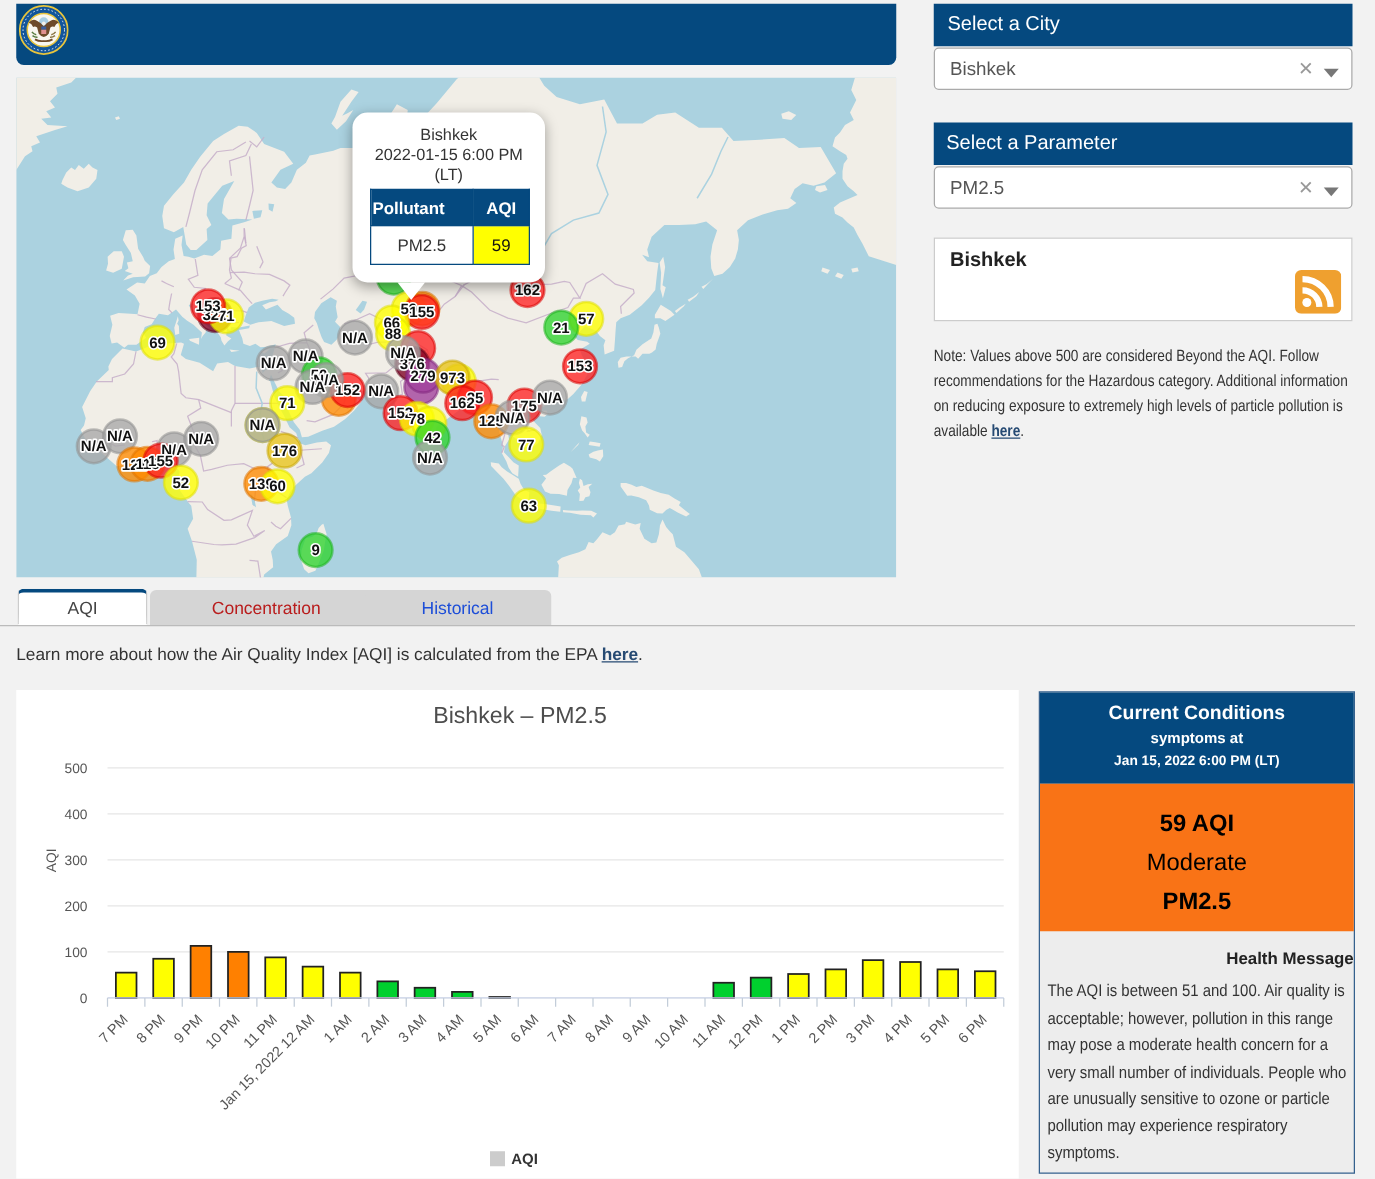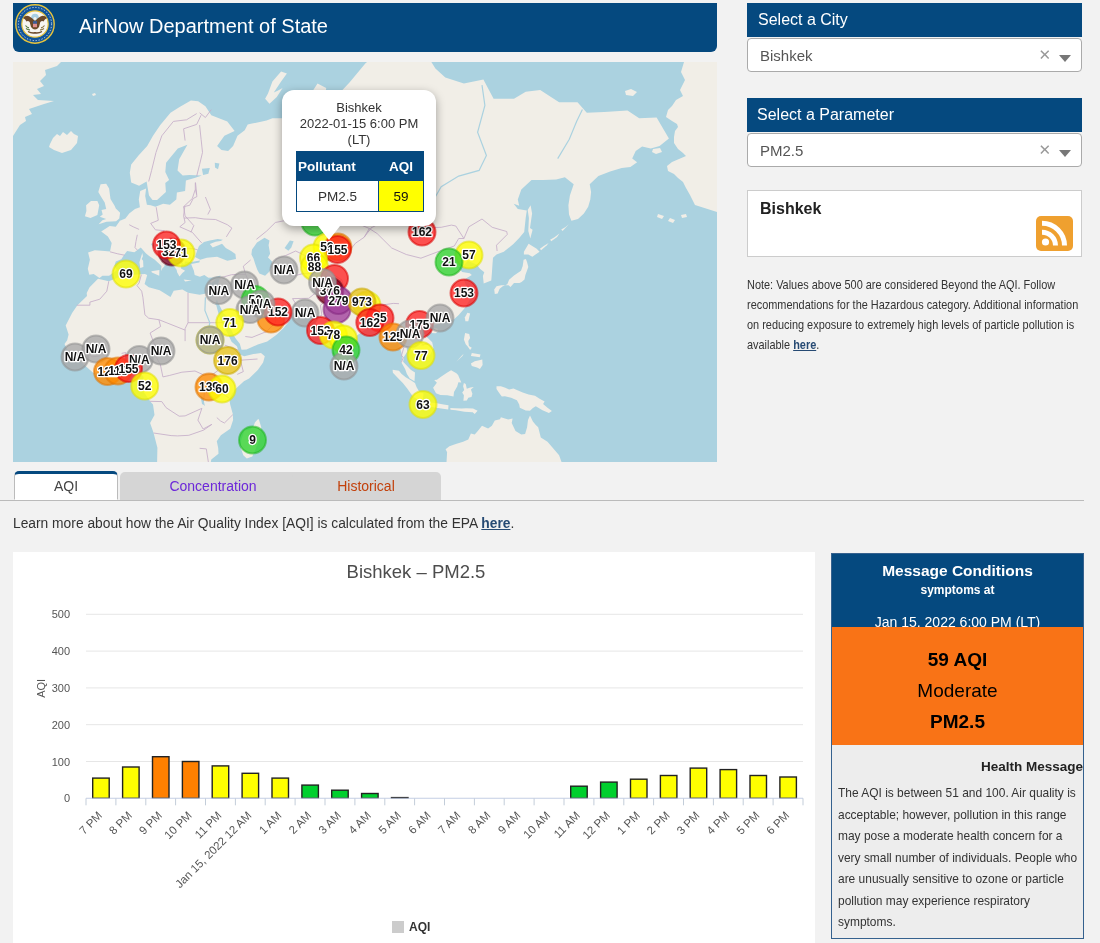--- a/index.html
+++ b/index.html
@@ -15,21 +15,20 @@
 <circle cx="20" cy="20" r="13.2" fill="#f8f6f0" stroke="#e8c43c" stroke-width="1.2"></circle>
 <circle cx="20" cy="13.6" r="3.8" fill="#a8cfe4"></circle>
 <path d="M8 14 Q11 10.5 14.5 12.5 Q17.5 14 19 16 L20 17 L21 16 Q22.5 14 25.5 12.5 Q29 10.5 32 14 Q29.5 15 28.5 17.5 Q27 16.5 25.3 18 L24 23 Q22 25.5 20 25.5 Q18 25.5 16 23 L14.7 18 Q13 16.5 11.5 17.5 Q10.5 15 8 14 Z" fill="#6d4a2a"></path>
 <circle cx="20" cy="14.6" r="1.5" fill="#f3f0e8"></circle>
 <rect x="18" y="17.2" width="4" height="2.6" fill="#3a5f9e"></rect>
 <rect x="18" y="19.8" width="4" height="3.4" fill="#e09090"></rect>
 <path d="M13 27.5 Q16.5 29.5 20 28.8 Q23.5 29.5 27 27.5" stroke="#6d4a2a" stroke-width="1.4" fill="none"></path>
 <path d="M11 24.5 Q13 26 15 25.8 M10.5 21.5 Q12 23.5 14 23.8" stroke="#557a3e" stroke-width="1.2" fill="none"></path>
 <path d="M29 24.5 Q27 26 25 25.8 M29.5 21.5 Q28 23.5 26 23.8" stroke="#8a7340" stroke-width="1.2" fill="none"></path>
 </svg>
-<div style="position:absolute;left:79px;top:15px;font-size:20px;color:#fff">AirNow Department of State</div>
 
 <div style="position:absolute;left:13px;top:62px;width:704px;height:400px">
       <svg width="704" height="400" viewBox="0 0 704 400" style="display:block">
 <rect width="704" height="400" fill="#abd2e0"></rect>
 <path d="M86.5 216.1 L80.7 212.0 L76.3 212.7 L74.8 206.7 L76.9 197.7 L75.1 190.6 L81.8 188.3 L91.7 189.0 L97.0 189.4 L98.7 180.9 L94.9 174.4 L88.2 169.5 L96.7 164.0 L102.8 164.8 L106.9 158.8 L112.4 156.6 L116.2 151.6 L122.0 147.0 L126.9 145.2 L125.8 137.5 L127.2 129.0 L133.1 126.4 L132.2 134.0 L133.9 142.8 L137.7 143.3 L142.4 144.7 L150.2 141.8 L156.9 142.8 L163.3 137.5 L163.9 130.5 L172.1 129.0 L172.9 118.4 L182.3 115.7 L188.9 113.5 L176.4 113.0 L169.7 113.5 L164.5 108.4 L166.2 97.2 L174.4 82.7 L164.8 86.6 L159.0 93.5 L153.1 100.8 L152.3 110.1 L156.1 117.9 L152.3 121.1 L152.9 130.0 L144.1 138.0 L139.5 138.0 L136.0 133.5 L133.6 119.5 L126.1 123.8 L118.2 120.6 L116.8 110.7 L118.2 102.6 L125.5 93.5 L134.2 84.0 L140.0 73.8 L147.3 63.1 L157.5 50.8 L166.2 45.2 L177.9 38.5 L185.2 39.3 L192.4 44.3 L198.3 53.2 L214.3 59.4 L221.6 68.9 L211.4 73.8 L204.1 84.0 L208.5 87.9 L215.1 89.1 L220.1 84.0 L224.5 73.8 L231.7 68.2 L234.7 62.4 L239.0 61.6 L253.6 58.6 L259.4 56.3 L273.9 56.3 L278.3 49.2 L295.8 35.0 L304.5 21.4 L313.2 26.0 L311.8 38.5 L321.1 33.2 L327.8 29.7 L336.5 20.4 L352.5 1.2 L370.0 -12.2 L387.5 -14.5 L404.9 -21.7 L422.4 6.5 L432.3 15.6 L450.9 21.4 L470.4 17.5 L480.6 36.7 L501.0 36.7 L512.7 29.7 L527.2 27.9 L546.1 40.2 L564.5 40.2 L573.8 50.8 L591.2 50.0 L614.5 48.4 L626.2 56.3 L643.6 55.5 L655.9 76.6 L646.6 84.0 L637.8 86.6 L629.1 84.6 L622.7 89.1 L619.2 96.6 L624.1 100.3 L617.4 105.0 L608.7 106.1 L597.1 109.6 L585.4 114.1 L576.7 122.2 L578.1 130.0 L577.3 137.5 L575.2 144.7 L570.9 151.6 L565.0 157.0 L558.4 158.8 L556.0 152.5 L555.4 143.3 L556.9 133.5 L560.7 122.2 L551.9 115.2 L543.2 117.4 L530.1 117.9 L518.5 117.9 L508.3 127.4 L504.8 137.5 L506.2 143.7 L500.7 141.8 L504.8 147.0 L513.8 148.4 L512.7 156.1 L511.2 169.9 L506.2 176.1 L500.4 182.1 L490.8 189.8 L483.5 192.5 L480.0 195.8 L479.5 202.0 L478.9 210.9 L478.3 218.5 L470.7 221.6 L469.9 214.1 L471.3 210.2 L466.9 206.7 L464.0 202.8 L458.2 200.2 L455.0 198.8 L450.1 203.9 L445.1 205.6 L449.2 209.9 L456.8 211.3 L458.8 213.0 L450.9 217.8 L452.4 221.9 L455.6 227.9 L457.3 231.8 L454.4 235.0 L457.1 237.2 L451.8 246.1 L445.7 253.1 L441.3 257.1 L434.6 259.8 L428.2 261.6 L423.3 262.5 L421.8 263.6 L416.6 262.2 L412.8 264.2 L410.2 266.9 L410.5 271.0 L415.1 276.2 L419.2 280.3 L420.4 286.0 L417.5 292.2 L412.2 296.5 L407.3 295.6 L407.9 293.9 L403.5 293.7 L400.6 289.7 L395.9 285.7 L393.6 285.4 L394.2 289.7 L391.0 294.8 L390.1 299.8 L394.2 304.0 L397.7 307.7 L402.0 310.4 L401.5 319.3 L396.8 316.5 L393.9 312.1 L392.1 307.1 L388.4 300.4 L389.5 294.5 L386.3 283.4 L386.6 277.4 L379.6 278.8 L376.4 278.3 L377.6 272.8 L370.9 266.0 L369.4 259.5 L365.6 260.7 L361.3 261.6 L355.5 263.9 L354.0 266.3 L344.7 273.1 L338.6 277.4 L336.0 279.7 L335.7 285.4 L334.8 290.0 L334.5 294.5 L327.8 300.7 L323.4 294.5 L320.5 287.4 L317.6 281.7 L316.2 278.3 L314.1 269.5 L313.5 261.9 L311.8 264.2 L308.6 264.5 L303.1 262.2 L302.5 257.7 L298.4 255.3 L296.4 252.2 L290.0 251.0 L281.8 251.3 L270.5 249.5 L267.5 245.1 L260.8 247.0 L255.3 243.6 L251.2 240.1 L247.8 235.3 L243.7 236.0 L241.1 236.0 L244.3 243.2 L248.3 247.6 L250.7 248.2 L251.5 253.1 L255.3 254.3 L260.3 253.7 L265.5 249.8 L266.4 253.1 L270.5 255.3 L276.3 259.2 L270.2 266.6 L263.2 273.1 L254.2 279.4 L244.8 282.6 L233.5 287.4 L228.5 287.7 L226.8 281.7 L222.1 275.7 L216.0 262.8 L214.3 255.0 L210.5 251.3 L206.1 242.6 L203.8 237.6 L202.0 242.9 L198.8 240.4 L197.1 236.3 L200.6 232.8 L203.8 226.9 L206.7 216.5 L207.6 213.4 L200.3 215.4 L195.4 215.8 L191.3 213.0 L186.9 214.8 L181.7 213.0 L180.8 208.5 L179.1 204.6 L178.2 202.0 L186.3 200.6 L186.9 198.4 L178.2 199.9 L172.1 199.5 L171.2 202.4 L168.6 200.2 L168.0 206.4 L172.1 208.8 L169.4 210.9 L166.5 214.4 L164.2 210.6 L163.6 207.8 L158.7 201.0 L158.7 195.1 L153.1 190.9 L146.4 186.4 L141.8 180.9 L140.3 180.5 L138.0 182.1 L141.8 188.7 L148.5 195.1 L155.8 201.0 L152.3 200.2 L151.4 204.2 L149.1 206.7 L147.9 209.2 L148.5 203.9 L145.6 201.3 L141.8 197.7 L136.5 194.3 L132.8 191.3 L127.8 185.6 L121.4 190.2 L114.1 189.0 L111.2 192.8 L108.3 197.3 L102.8 199.5 L101.3 203.9 L103.9 208.1 L96.1 213.7 L89.4 213.7 Z" fill="#f1eee7"></path>
 <path d="M85.0 216.8 L95.8 219.2 L102.2 216.8 L110.9 213.0 L121.4 212.7 L131.9 212.0 L134.2 213.0 L131.6 221.9 L135.7 225.2 L146.7 228.2 L157.5 235.0 L160.7 228.8 L169.4 227.5 L175.0 230.8 L186.6 232.8 L193.0 231.5 L196.2 231.8 L197.1 236.3 L199.7 241.4 L203.2 242.9 L206.4 255.0 L210.2 263.4 L214.3 270.7 L218.6 279.7 L223.9 284.3 L226.8 292.5 L231.2 294.2 L240.5 292.0 L248.0 291.1 L251.8 294.2 L250.1 300.4 L244.8 307.9 L236.1 316.5 L230.9 319.3 L223.0 326.5 L219.2 331.5 L216.3 337.1 L217.2 342.6 L219.8 351.9 L220.1 358.1 L217.2 366.7 L207.9 373.3 L203.8 379.2 L205.2 386.0 L205.5 391.8 L198.3 397.6 L197.7 400.5 L144.1 400.5 L144.4 385.7 L140.6 371.0 L137.1 361.0 L141.5 353.0 L140.0 342.6 L137.7 339.9 L129.9 328.7 L129.3 321.8 L130.7 314.9 L126.9 310.4 L119.7 311.3 L112.1 305.7 L102.2 307.4 L93.5 309.0 L80.4 311.0 L64.4 296.7 L57.1 292.5 L51.5 282.0 L54.2 278.3 L55.6 272.5 L52.7 263.6 L59.1 251.0 L64.4 243.2 L74.0 234.0 L73.7 231.1 L76.6 225.2 L85.0 216.8 Z" fill="#f1eee7"></path>
 <path d="M85.6 162.3 L93.5 159.7 L103.1 159.2 L106.3 156.6 L107.1 150.7 L102.8 146.6 L101.6 143.7 L97.5 137.0 L96.1 126.4 L93.2 121.7 L87.6 122.2 L85.3 130.0 L87.6 134.0 L91.7 140.4 L93.2 147.0 L88.5 148.0 L89.7 152.5 L86.8 154.8 L93.2 157.0 L89.4 158.3 Z" fill="#f1eee7"></path>
 <path d="M84.4 138.9 L78.0 138.9 L73.1 143.3 L73.4 148.9 L71.9 154.3 L77.5 156.1 L84.4 153.0 L86.2 143.3 Z" fill="#f1eee7"></path>
 <path d="M517.6 143.3 L519.1 151.6 L517.0 166.1 L519.6 167.8 L517.3 176.5 L515.3 169.1 L515.9 156.1 L514.7 148.0 Z" fill="#f1eee7"></path>
 <path d="M510.9 192.5 L515.3 192.5 L519.3 194.7 L526.6 189.8 L523.7 186.7 L515.6 181.7 L510.9 189.8 Z" fill="#f1eee7"></path>
@@ -304,23 +303,23 @@
 recommendations for the Hazardous category. Additional information<br>
 on reducing exposure to extremely high levels of particle pollution is<br>
 available <a style="color:#264a73;font-weight:bold;text-decoration:underline">here</a>.</span>
 </div>
 
 <div style="position:absolute;left:0px;top:500px;width:1084px;height:1px;background:#bbb"></div>
 <div style="position:absolute;left:13.8px;top:471px;width:104.6px;height:29px;background:#fff;border:1px solid #bbb;
 border-top:3px solid #05497f;border-bottom:1px solid #fff;border-radius:5px 5px 0 0;box-sizing:border-box;
 text-align:center;font-size:14px;color:#444;line-height:25px">AQI</div>
 <div style="position:absolute;left:120px;top:472px;width:186px;height:28px;background:#d5d5d5;
-border-radius:5px 5px 0 0;text-align:center;font-size:14px;color:#6d28d9;line-height:28px">Concentration</div>
+border-radius:5px 5px 0 0;text-align:center;font-size:14px;color:#b91c1c;line-height:28px">Concentration</div>
 <div style="position:absolute;left:291.5px;top:472px;width:149px;height:28px;background:#d5d5d5;
-border-radius:5px 5px 0 0;text-align:center;font-size:14px;color:#c2410c;line-height:28px">Historical</div>
+border-radius:5px 5px 0 0;text-align:center;font-size:14px;color:#1d4ed8;line-height:28px">Historical</div>
 
 <div style="position:absolute;left:13px;top:516px;font-size:13.8px;color:#333">
 <span class="hm">Learn more about how the Air Quality Index [AQI] is calculated from the EPA <a style="color:#264a73;font-weight:bold;text-decoration:underline">here</a>.</span></div>
 
 <div style="position:absolute;left:13px;top:552px;width:802px;height:391px;background:#fff">
       <svg width="802" height="391" viewBox="0 0 802 391" style="display:block">
 <g font-family="Liberation Sans, sans-serif">
 <text x="403" y="26" font-size="18.5" fill="#4d4d4d" text-anchor="middle">Bishkek – PM2.5</text>
 <line x1="73" y1="246.3" x2="790" y2="246.3" stroke="#e6e6e6" stroke-width="1"></line>
 <text x="57" y="250.3" font-size="11" fill="#555" text-anchor="end">0</text>
@@ -406,23 +405,23 @@
 <text x="777.1" y="264.3" font-size="11.5" fill="#555" text-anchor="end" transform="rotate(-45 777.1 264.3)">6 PM</text>
 <rect x="379" y="369" width="12" height="12" fill="#cccccc"></rect>
 <text x="396" y="379" font-size="12" font-weight="bold" fill="#333">AQI</text>
 </g>
       </svg>
     </div>
 
 <div style="position:absolute;left:831px;top:553px;width:253px;height:386px;background:#ededed;
 border:1.5px solid #35618e;box-sizing:border-box">
  <div style="position:absolute;left:0;top:0;width:100%;height:73px;background:#05497f;color:#fff;text-align:center">
-  <div style="font-size:15.5px;font-weight:bold;margin-top:8px">Message Conditions</div>
+  <div style="font-size:15.5px;font-weight:bold;margin-top:8px">Current Conditions</div>
   <div style="font-size:12px;font-weight:bold;margin-top:3px">symptoms at</div>
-  <div style="font-size:14px;font-weight:normal;margin-top:17px">Jan 15, 2022 6:00 PM (LT)</div>
+  <div style="font-size:11px;font-weight:bold;margin-top:6px">Jan 15, 2022 6:00 PM (LT)</div>
  </div>
  <div style="position:absolute;left:0;top:73px;width:100%;height:118px;background:#f97316;color:#000;text-align:center">
   <div style="font-size:19px;font-weight:bold;margin-top:22px">59 AQI</div>
   <div style="font-size:19px;font-weight:normal;margin-top:9px">Moderate</div>
   <div style="font-size:19px;font-weight:bold;margin-top:9px">PM2.5</div>
  </div>
  <div style="position:absolute;left:0;top:191px;width:100%;text-align:right">
   <div style="font-size:13.5px;font-weight:bold;color:#222;margin-top:14px">Health Message</div>
  </div>
  <div style="position:absolute;left:6px;top:228px;font-size:13.5px;color:#333;line-height:21.5px;text-align:left">

